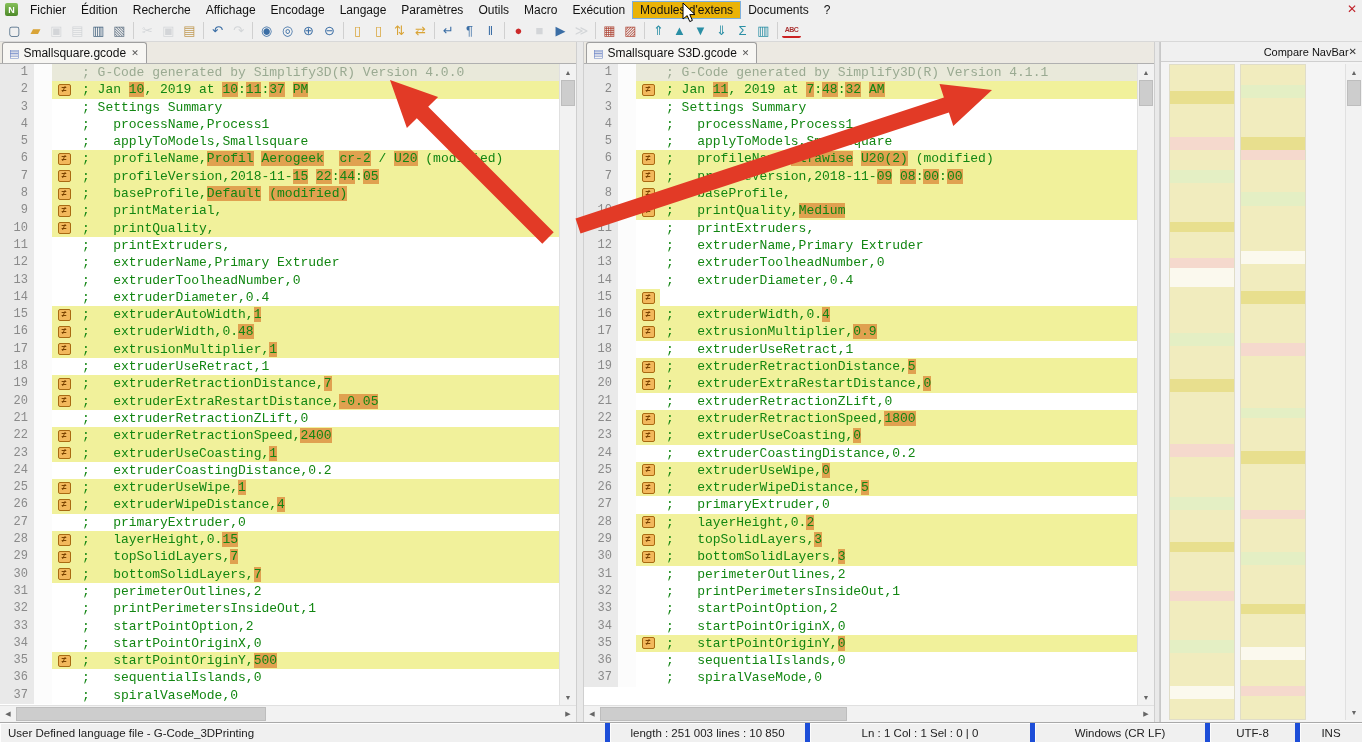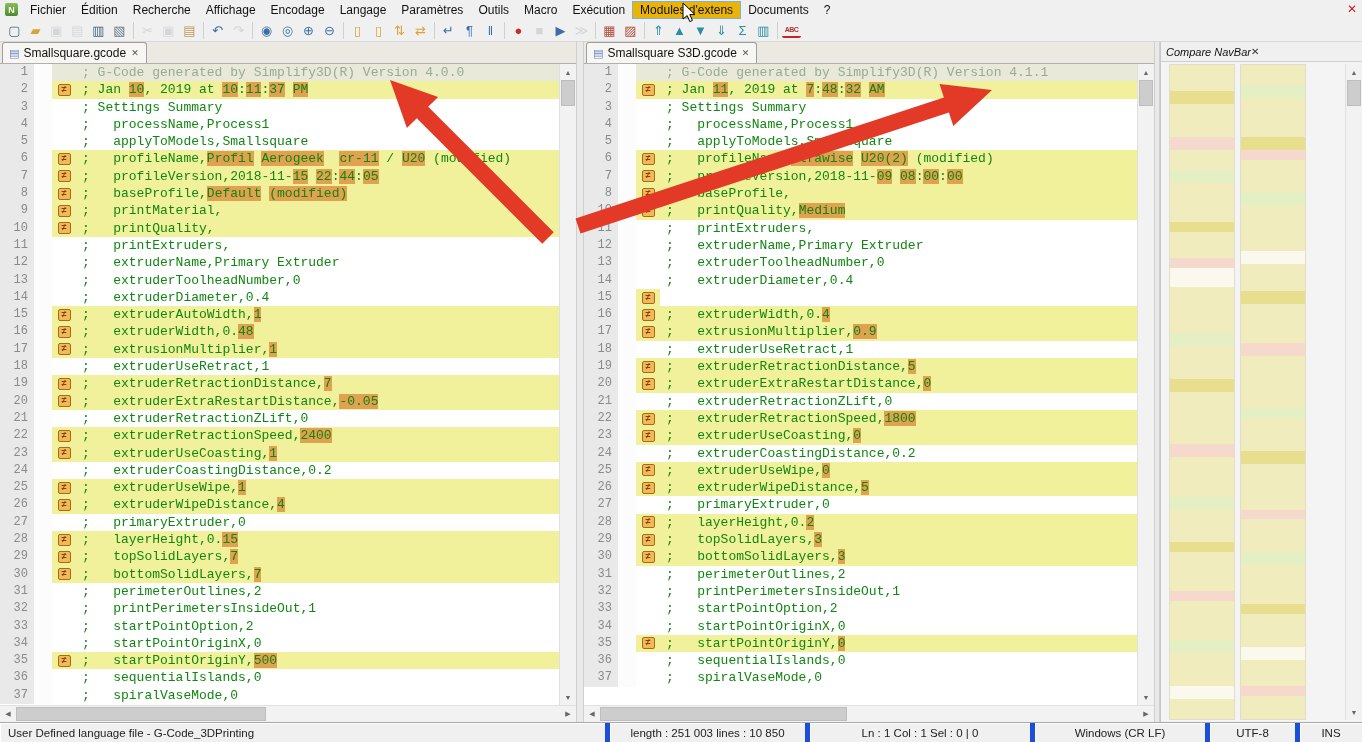--- a/index.html
+++ b/index.html
@@ -54,21 +54,21 @@
   .vscroll .arr{height:16px;width:100%;display:flex;align-items:center;justify-content:center;}
   .vscroll .track{flex:1;width:100%;position:relative;}
   .vscroll .thumb{position:absolute;top:0;left:1px;right:1px;height:26px;background:#cdcdcd;border:1px solid #bdbdbd;}
   .hscroll{height:17px;flex:none;background:#f2f2f2;border-top:1px solid #e0e0e0;display:flex;align-items:center;font-size:7px;color:#666;}
   .hscroll .arr{width:16px;height:100%;display:flex;align-items:center;justify-content:center;}
   .hscroll .htrack{flex:1;height:100%;position:relative;}
   .hscroll .hthumb{position:absolute;left:0;top:1px;bottom:1px;width:46%;background:#cdcdcd;border:1px solid #bdbdbd;}
 
   
   .navpanel{width:202px;flex:none;display:flex;flex-direction:column;background:#f4f4f4;border-left:1px solid #c8c8c8;}
-  .nav-head{height:20px;flex:none;display:flex;align-items:center;justify-content:flex-start;padding:0 5px;font-size:11px;background:#f0f0f0;border-bottom:1px solid #cfcfcf;font-style:italic;}
+  .nav-head{height:20px;flex:none;display:flex;align-items:center;justify-content:flex-end;padding:0 5px;font-size:11px;background:#f0f0f0;border-bottom:1px solid #cfcfcf;}
   .nav-close{color:#333;font-size:10px;cursor:default;}
   .nav-body{flex:1;display:flex;min-height:0;padding:2px 0 2px 8px;gap:5px;}
   .strip{width:66px;flex:none;display:flex;flex-direction:column;border:1px solid #e0ddc8;background:#f1ecbe;}
   .strip>div{width:100%;}
   .nav-scroll{margin-left:auto;height:100%;}
 
   
   .statusbar{height:20px;flex:none;background:#f0f0f0;border-top:1px solid #a9a9a9;display:flex;align-items:stretch;font-size:11.5px;color:#222;}
   .cell{display:flex;align-items:center;justify-content:center;border-right:5px solid #1d4ed8;box-shadow:inset 1px 1px 0 #fdfdfd;padding:0 8px;white-space:nowrap;flex:none;}
   .cell.first{flex:1;justify-content:flex-start;}
@@ -159,21 +159,21 @@
           <span class="tab-close">✕</span>
         </div>
       </div>
       <div class="editor">
         <div class="lines" id="lines-left">
             <div class="line header"><span class="ln">1</span><span class="gap"></span><span class="mk"></span><span class="code"><span>; G-Code generated by Simplify3D(R) Version 4.0.0</span></span></div>
             <div class="line changed"><span class="ln">2</span><span class="gap"></span><span class="mk"><span class="mk-ic">≠</span></span><span class="code"><span>; Jan </span><span class="hl">10</span><span>, 2019 at </span><span class="hl">10</span><span>:</span><span class="hl">11</span><span>:</span><span class="hl">37</span><span> </span><span class="hl">PM</span></span></div>
             <div class="line normal"><span class="ln">3</span><span class="gap"></span><span class="mk"></span><span class="code"><span>; Settings Summary</span></span></div>
             <div class="line normal"><span class="ln">4</span><span class="gap"></span><span class="mk"></span><span class="code"><span>;   processName,Process1</span></span></div>
             <div class="line normal"><span class="ln">5</span><span class="gap"></span><span class="mk"></span><span class="code"><span>;   applyToModels,Smallsquare</span></span></div>
-            <div class="line changed"><span class="ln">6</span><span class="gap"></span><span class="mk"><span class="mk-ic">≠</span></span><span class="code"><span>;   profileName,</span><span class="hl">Profil</span><span> </span><span class="hl">Aerogeek</span><span>  </span><span class="hl">cr-11</span><span> / </span><span class="hl">U20</span><span> (modified)</span></span></div>
+            <div class="line changed"><span class="ln">6</span><span class="gap"></span><span class="mk"><span class="mk-ic">≠</span></span><span class="code"><span>;   profileName,</span><span class="hl">Profil</span><span> </span><span class="hl">Aerogeek</span><span>  </span><span class="hl">cr-2</span><span> / </span><span class="hl">U20</span><span> (modified)</span></span></div>
             <div class="line changed"><span class="ln">7</span><span class="gap"></span><span class="mk"><span class="mk-ic">≠</span></span><span class="code"><span>;   profileVersion,2018-11-</span><span class="hl">15</span><span> </span><span class="hl">22</span><span>:</span><span class="hl">44</span><span>:</span><span class="hl">05</span></span></div>
             <div class="line changed"><span class="ln">8</span><span class="gap"></span><span class="mk"><span class="mk-ic">≠</span></span><span class="code"><span>;   baseProfile,</span><span class="hl">Default</span><span> </span><span class="hl">(modified)</span></span></div>
             <div class="line changed"><span class="ln">9</span><span class="gap"></span><span class="mk"><span class="mk-ic">≠</span></span><span class="code"><span>;   printMaterial,</span></span></div>
             <div class="line changed"><span class="ln">10</span><span class="gap"></span><span class="mk"><span class="mk-ic">≠</span></span><span class="code"><span>;   printQuality,</span></span></div>
             <div class="line normal"><span class="ln">11</span><span class="gap"></span><span class="mk"></span><span class="code"><span>;   printExtruders,</span></span></div>
             <div class="line normal"><span class="ln">12</span><span class="gap"></span><span class="mk"></span><span class="code"><span>;   extruderName,Primary Extruder</span></span></div>
             <div class="line normal"><span class="ln">13</span><span class="gap"></span><span class="mk"></span><span class="code"><span>;   extruderToolheadNumber,0</span></span></div>
             <div class="line normal"><span class="ln">14</span><span class="gap"></span><span class="mk"></span><span class="code"><span>;   extruderDiameter,0.4</span></span></div>
             <div class="line changed"><span class="ln">15</span><span class="gap"></span><span class="mk"><span class="mk-ic">≠</span></span><span class="code"><span>;   extruderAutoWidth,</span><span class="hl">1</span></span></div>
             <div class="line changed"><span class="ln">16</span><span class="gap"></span><span class="mk"><span class="mk-ic">≠</span></span><span class="code"><span>;   extruderWidth,0.</span><span class="hl">48</span></span></div>

